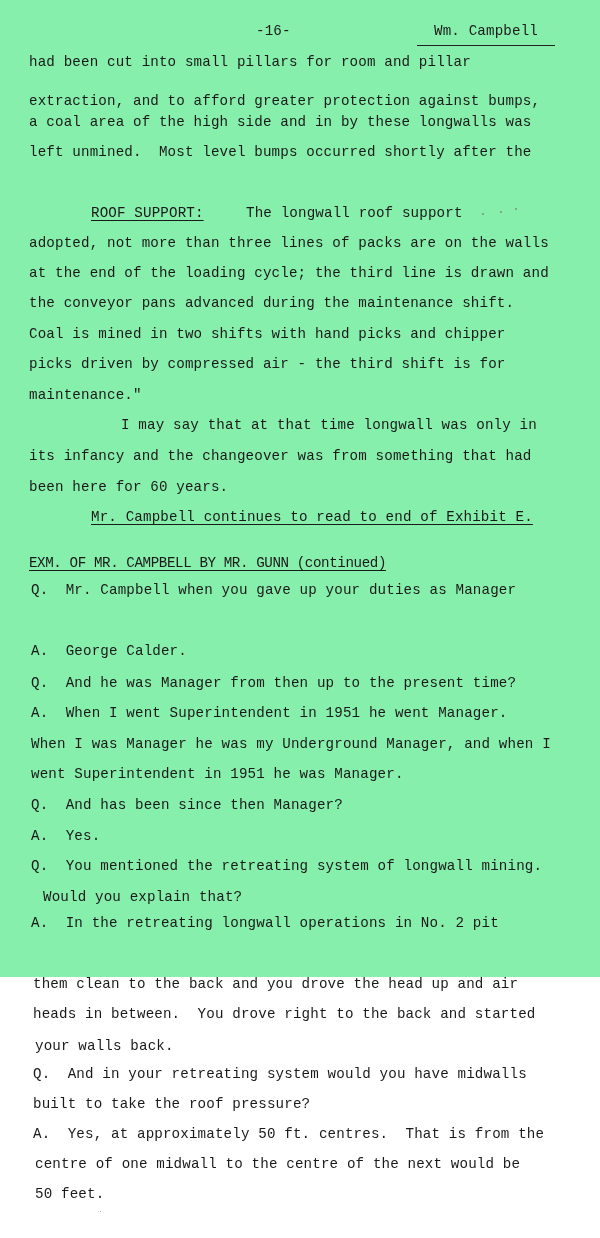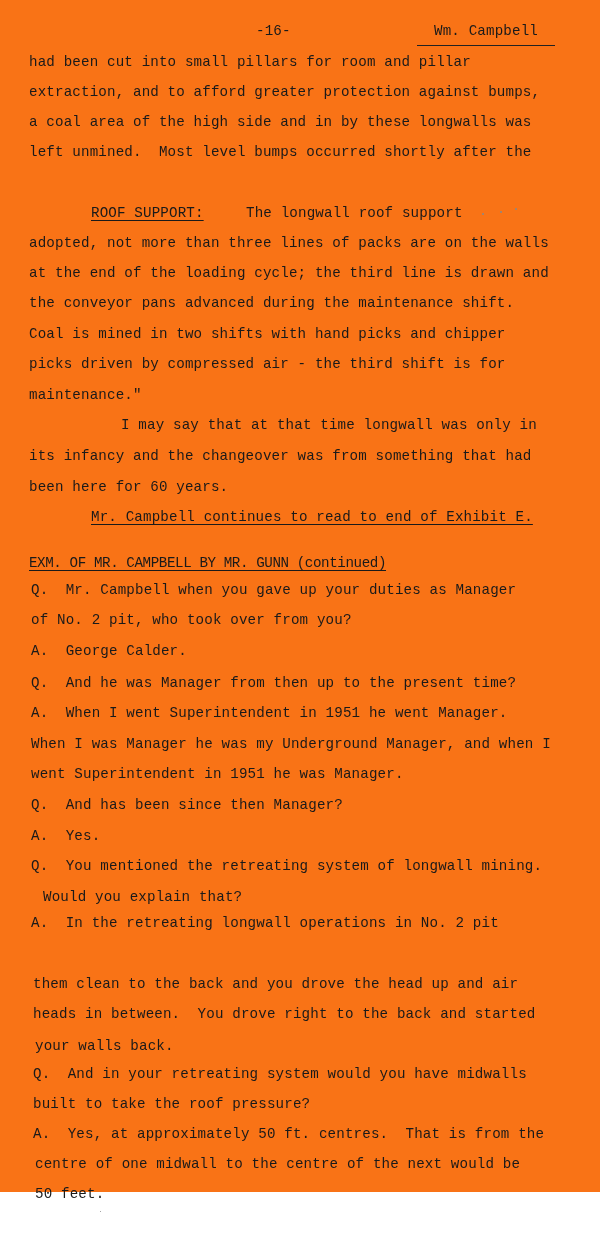--- a/index.html
+++ b/index.html
@@ -1,38 +1,38 @@
 <!DOCTYPE html>
 <html><head>
 <meta charset="utf-8">
 <style>
   html, body { margin: 0; padding: 0; background: #ffffff; }
   body { width: 600px; height: 1238px; position: relative; overflow: hidden; }
   .page {
-    position: absolute; left: 0; top: 0; width: 600px; height: 1192px;
-    background: #f97316; color: #1a1a1a;
+    position: absolute; left: 0; top: 0; width: 600px; height: 977px;
+    background: #86efac; color: #1a1a1a;
     font-family: "Liberation Mono", "DejaVu Sans Mono", monospace;
     font-size: 14.2px; letter-spacing: 0.15px;
   }
   .ln { position: absolute; white-space: pre; line-height: 18px; height: 18px; }
   .ul { text-decoration: underline; text-decoration-thickness: 1px; text-underline-offset: 3px; }
   .hdr-line { position: absolute; height: 1px; background: #222; }
   .speck { position: absolute; width: 2px; height: 2px; background: #888; border-radius: 1px; }
 </style>
 </head>
 <body>
 
 <div class="page">
 
   <div class="ln" style="left:256px; top:22px;">-16-</div>
   <div class="ln" style="left:434px; top:22px;">Wm. Campbell</div>
   <div class="hdr-line" style="left:417px; top:45px; width:138px;"></div>
 
   <div class="ln" style="left:29px; top:53px;">had been cut into small pillars for room and pillar</div>
-  <div class="ln" style="left:29px; top:83px;">extraction, and to afford greater protection against bumps,</div>
+  <div class="ln" style="left:29px; top:92px;">extraction, and to afford greater protection against bumps,</div>
   <div class="ln" style="left:29px; top:113px;">a coal area of the high side and in by these longwalls was</div>
   <div class="ln" style="left:29px; top:143px;">left unmined.  Most level bumps occurred shortly after the</div>
 
   <div class="ln ul" style="left:91px; top:204px;">ROOF SUPPORT:</div>
   <div class="ln" style="left:246px; top:204px;">The longwall roof support</div>
   <span class="speck" style="left:482px; top:213px;"></span>
   <span class="speck" style="left:500px; top:211px;"></span>
   <span class="speck" style="left:515px; top:208px;"></span>
   <div class="ln" style="left:29px; top:234px;">adopted, not more than three lines of packs are on the walls</div>
   <div class="ln" style="left:29px; top:264px;">at the end of the loading cycle; the third line is drawn and</div>
@@ -43,21 +43,20 @@
 
   <div class="ln" style="left:121px; top:416px;">I may say that at that time longwall was only in</div>
   <div class="ln" style="left:29px; top:447px;">its infancy and the changeover was from something that had</div>
   <div class="ln" style="left:29px; top:478px;">been here for 60 years.</div>
 
   <div class="ln ul" style="left:91px; top:508px;">Mr. Campbell continues to read to end of Exhibit E.</div>
 
   <div class="ln ul" style="left:29px; top:554px; letter-spacing:-0.4px;">EXM. OF MR. CAMPBELL BY MR. GUNN (continued)</div>
 
   <div class="ln" style="left:31px; top:581px;">Q.  Mr. Campbell when you gave up your duties as Manager</div>
-  <div class="ln" style="left:31px; top:611px;">of No. 2 pit, who took over from you?</div>
   <div class="ln" style="left:31px; top:642px;">A.  George Calder.</div>
   <div class="ln" style="left:31px; top:674px;">Q.  And he was Manager from then up to the present time?</div>
   <div class="ln" style="left:31px; top:704px;">A.  When I went Superintendent in 1951 he went Manager.</div>
   <div class="ln" style="left:31px; top:735px;">When I was Manager he was my Underground Manager, and when I</div>
   <div class="ln" style="left:31px; top:765px;">went Superintendent in 1951 he was Manager.</div>
   <div class="ln" style="left:31px; top:796px;">Q.  And has been since then Manager?</div>
   <div class="ln" style="left:31px; top:827px;">A.  Yes.</div>
   <div class="ln" style="left:31px; top:857px;">Q.  You mentioned the retreating system of longwall mining.</div>
   <div class="ln" style="left:31px; top:888px;margin-left:12px;">Would you explain that?</div>
   <div class="ln" style="left:31px; top:914px;">A.  In the retreating longwall operations in No. 2 pit</div>

